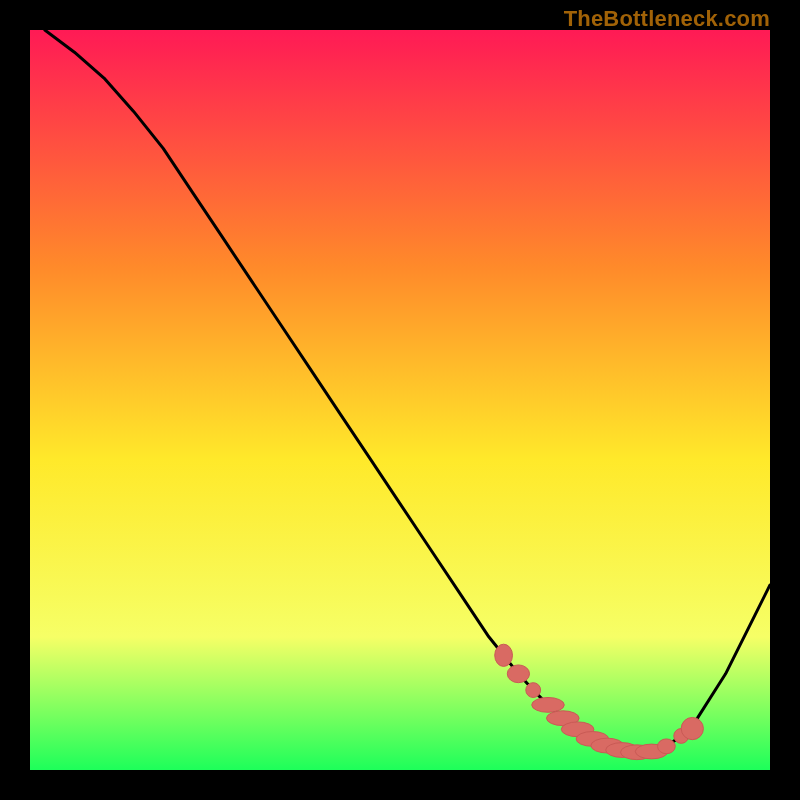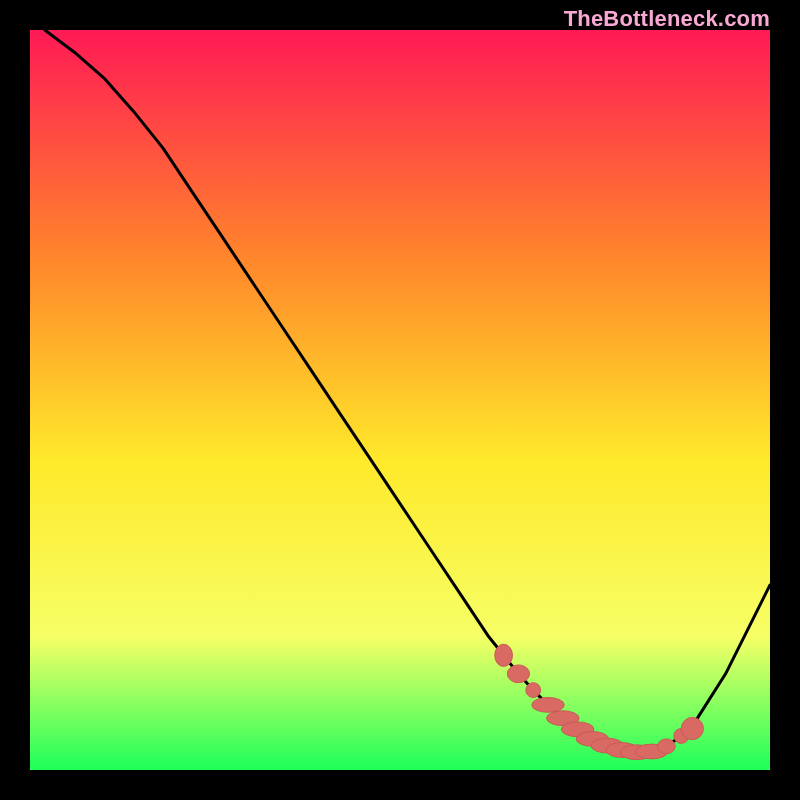--- a/index.html
+++ b/index.html
@@ -14,21 +14,21 @@
     position: absolute;
     left: 30px;
     top: 30px;
     width: 740px;
     height: 740px;
   }
   .watermark {
     position: absolute;
     top: 6px;
     right: 30px;
-    color: #f9a8d4;
+    color: #a16207;
     font-family: Arial, Helvetica, sans-serif;
     font-size: 22px;
     font-weight: 600;
     letter-spacing: 0.2px;
     z-index: 3;
   }
   svg {
     display: block;
   }
 </style>

